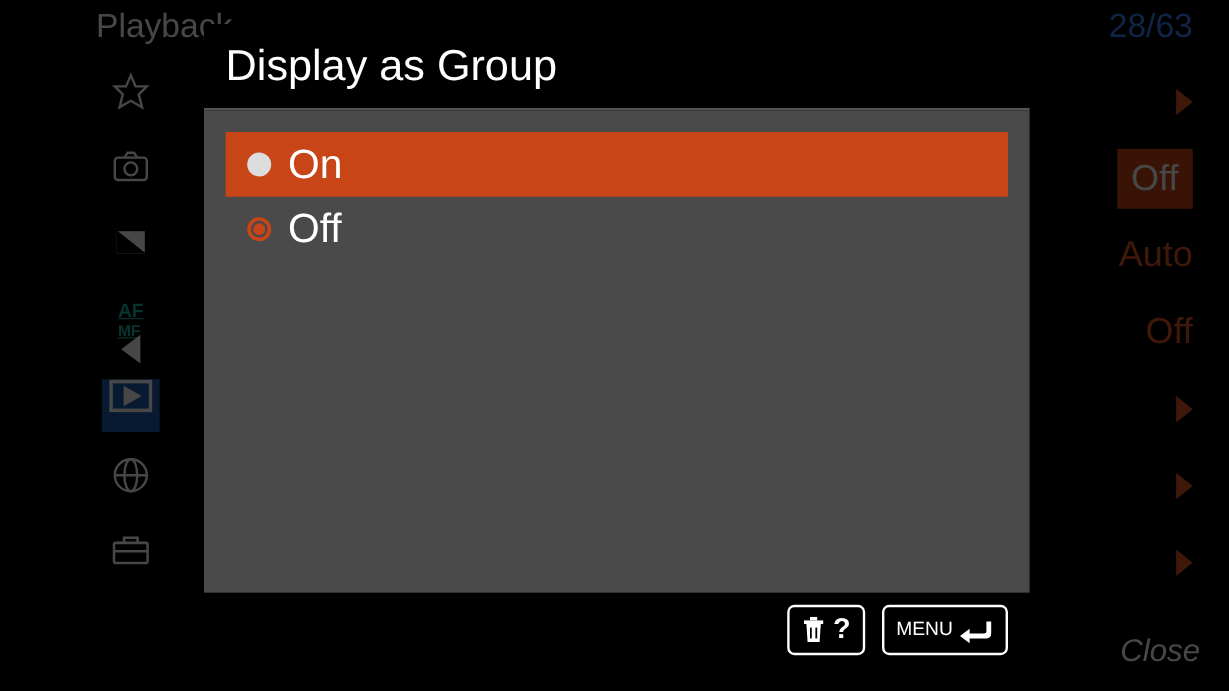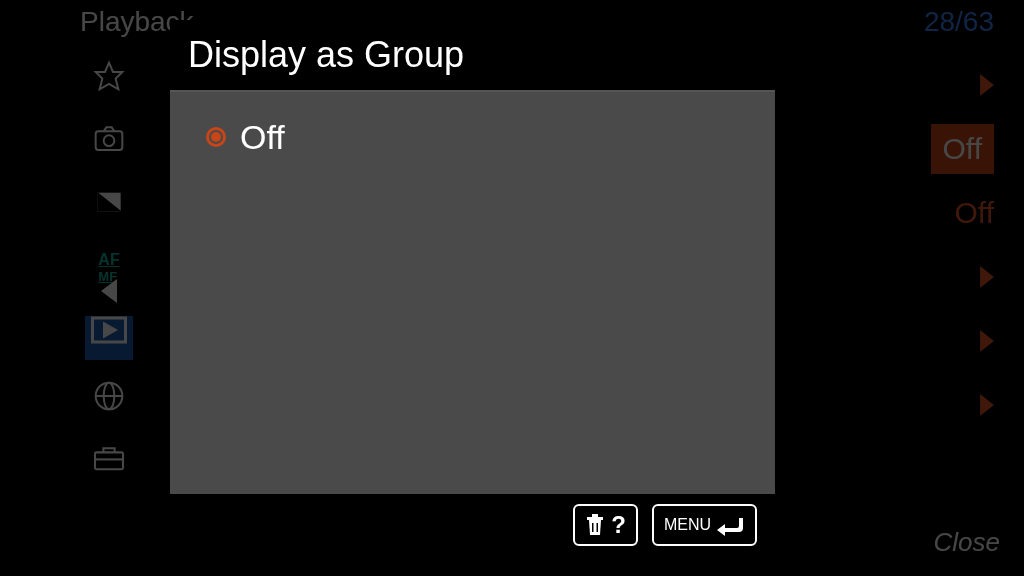--- a/index.html
+++ b/index.html
@@ -104,21 +104,21 @@
       color: #fff;
       font-size: 26px;
       font-style: italic;
     }
     
     
     .modal {
       position: absolute;
       left: 170px;
       top: 20px;
-      width: 605px;
+      width: 688px;
       height: 536px;
       background: #000;
       display: flex;
       flex-direction: column;
     }
     
     .modal-header {
       padding: 14px 18px 14px 18px;
       border-bottom: 2px solid #555;
     }
@@ -266,20 +266,21 @@
       </svg>
   </div>
 
   <div class="bg-right-col">
     <div class="bg-right-item">
       <svg width="14" height="22" viewBox="0 0 10 16" fill="#E25822">
           <polygon points="0,0 0,16 10,8"></polygon>
         </svg>
     </div>
     <div class="bg-right-item highlighted">Off</div>
+    <div class="bg-right-item">Auto</div>
     <div class="bg-right-item">Off</div>
     <div class="bg-right-item">
       <svg width="14" height="22" viewBox="0 0 10 16" fill="#E25822">
           <polygon points="0,0 0,16 10,8"></polygon>
         </svg>
     </div>
     <div class="bg-right-item">
       <svg width="14" height="22" viewBox="0 0 10 16" fill="#E25822">
           <polygon points="0,0 0,16 10,8"></polygon>
         </svg>
@@ -293,20 +294,24 @@
 
   <div class="bg-close">Close</div>
 </div>
 
 <div class="modal">
   <div class="modal-header">
     <div class="modal-title">Display as Group</div>
   </div>
 
   <div class="modal-body">
+    <div class="option-row selected">
+      <div class="radio-circle"></div>
+      <div class="option-label">On</div>
+    </div>
     <div class="option-row">
       <div class="radio-circle current-value"></div>
       <div class="option-label">Off</div>
     </div>
   </div>
 
   <div class="modal-footer">
     <div class="footer-btn">
       <svg width="20" height="22" viewBox="0 0 20 22">
         <rect x="2" y="3" width="16" height="3" fill="#fff"></rect>

